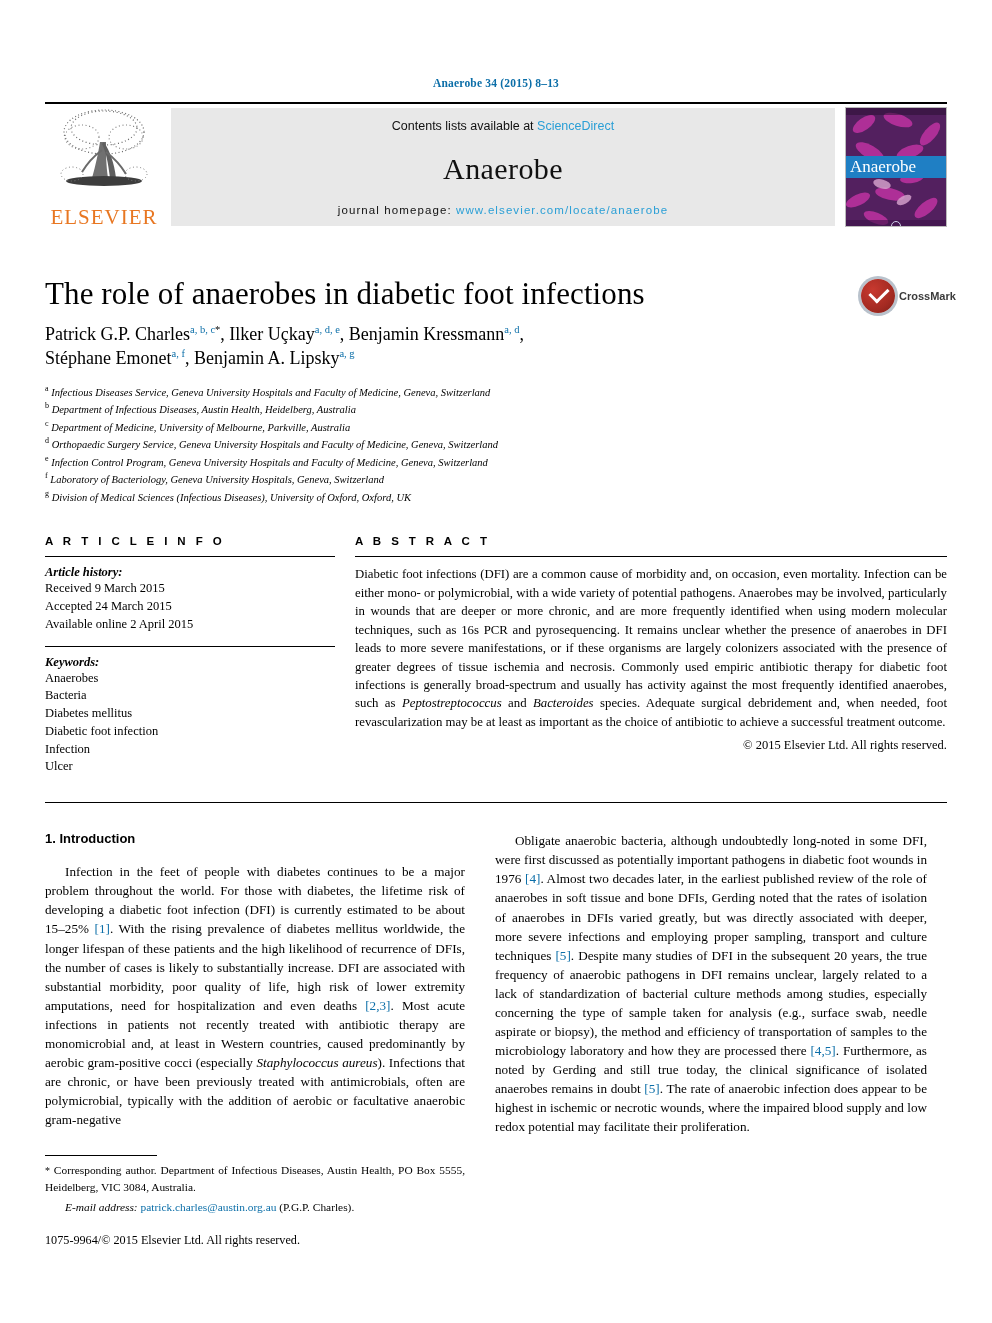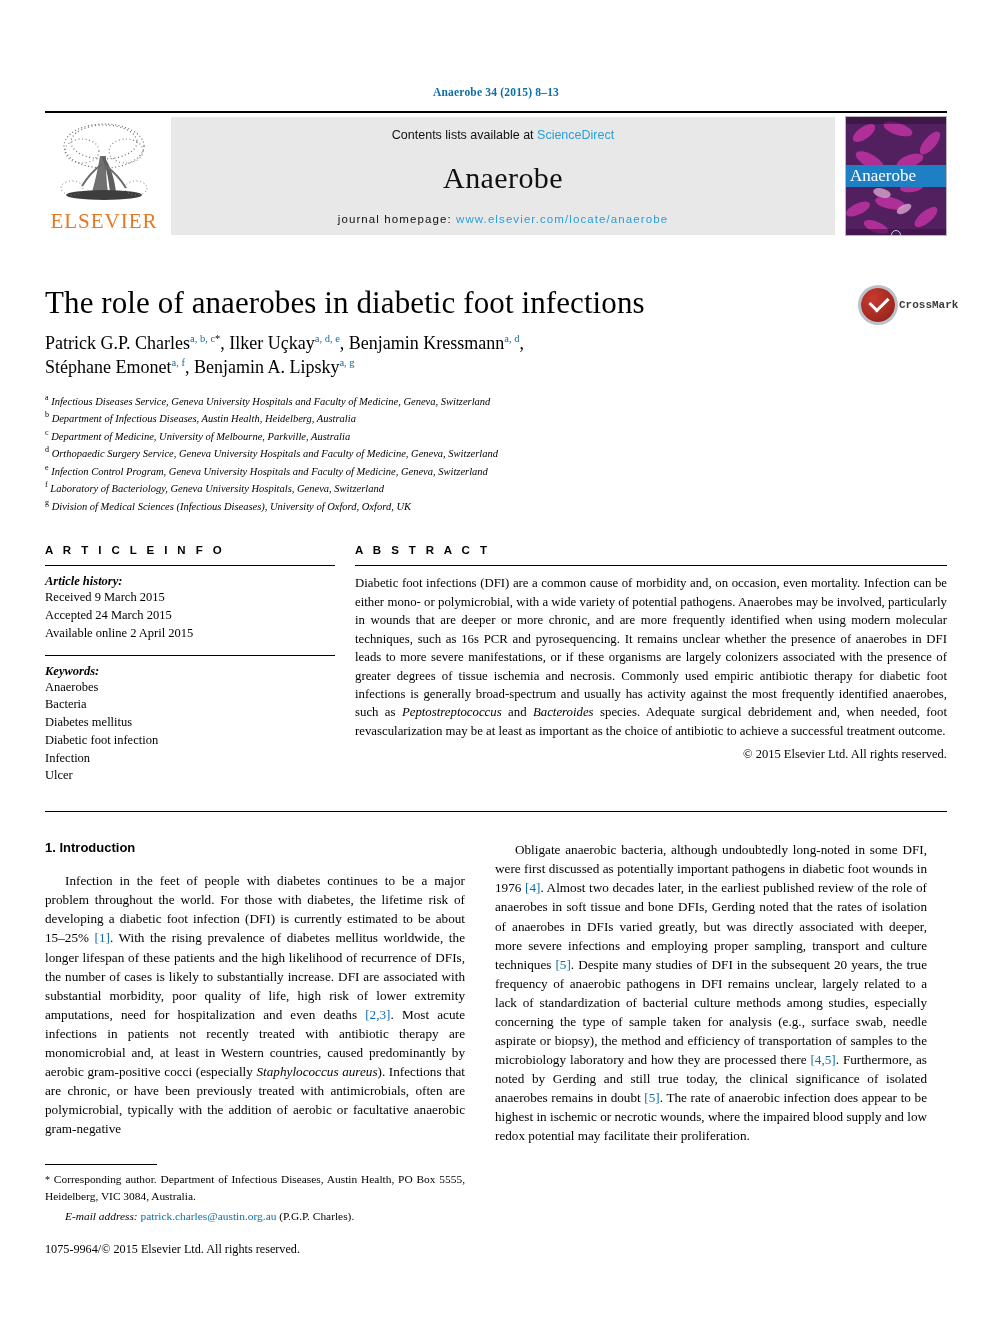--- a/index.html
+++ b/index.html
@@ -13,21 +13,21 @@
     font-family: "Liberation Serif", serif;
     color: #000000;
     position: relative;
     overflow: hidden;
   }
   .page {
     position: relative;
     width: 992px;
     height: 1323px;
     box-sizing: border-box;
-    padding: 12px 45px;
+    padding: 3px 45px;
   }
 
   
   .running-head {
     text-align: center;
     color: #0b6ea8;
     font-size: 11.5px;
     font-weight: bold;
     letter-spacing: .2px;
     padding-top: 74px;
@@ -40,21 +40,21 @@
     display: flex;
     align-items: stretch;
     height: 126px;
   }
   .elsevier-logo {
     width: 118px;
     flex: 0 0 118px;
     display: flex;
     flex-direction: column;
     align-items: center;
-    justify-content: center;
+    justify-content: space-between;
     padding-bottom: 2px;
   }
   .tree-box { width: 104px; height: 92px; }
   .elsevier-word {
     font-family: "Liberation Serif", serif;
     font-size: 21px;
     letter-spacing: 1px;
     color: #E87722;
     line-height: 1;
     margin-top: 1px;
@@ -126,21 +126,21 @@
     box-shadow: 0 0 0 3px #b9c2cc;
     position: relative; flex: 0 0 34px;
   }
   .cm-circle::after {
     content:""; position:absolute; left:9px; top:8px;
     width: 15px; height: 9px;
     border-left: 3px solid #fff; border-bottom: 3px solid #fff;
     transform: rotate(-45deg);
   }
   .cm-text {
-    font-family: Liberation Mono, monospace;
+    font-family: Liberation Sans, sans-serif;
     font-size: 11px; font-weight: bold; color: #3b3b3b; text-align: right;
   }
 
   .affils {
     margin-top: 12px;
     font-style: italic;
     font-size: 10.5px;
     line-height: 1.62;
   }
   .affils sup { font-style: normal; font-size: 8px; }

